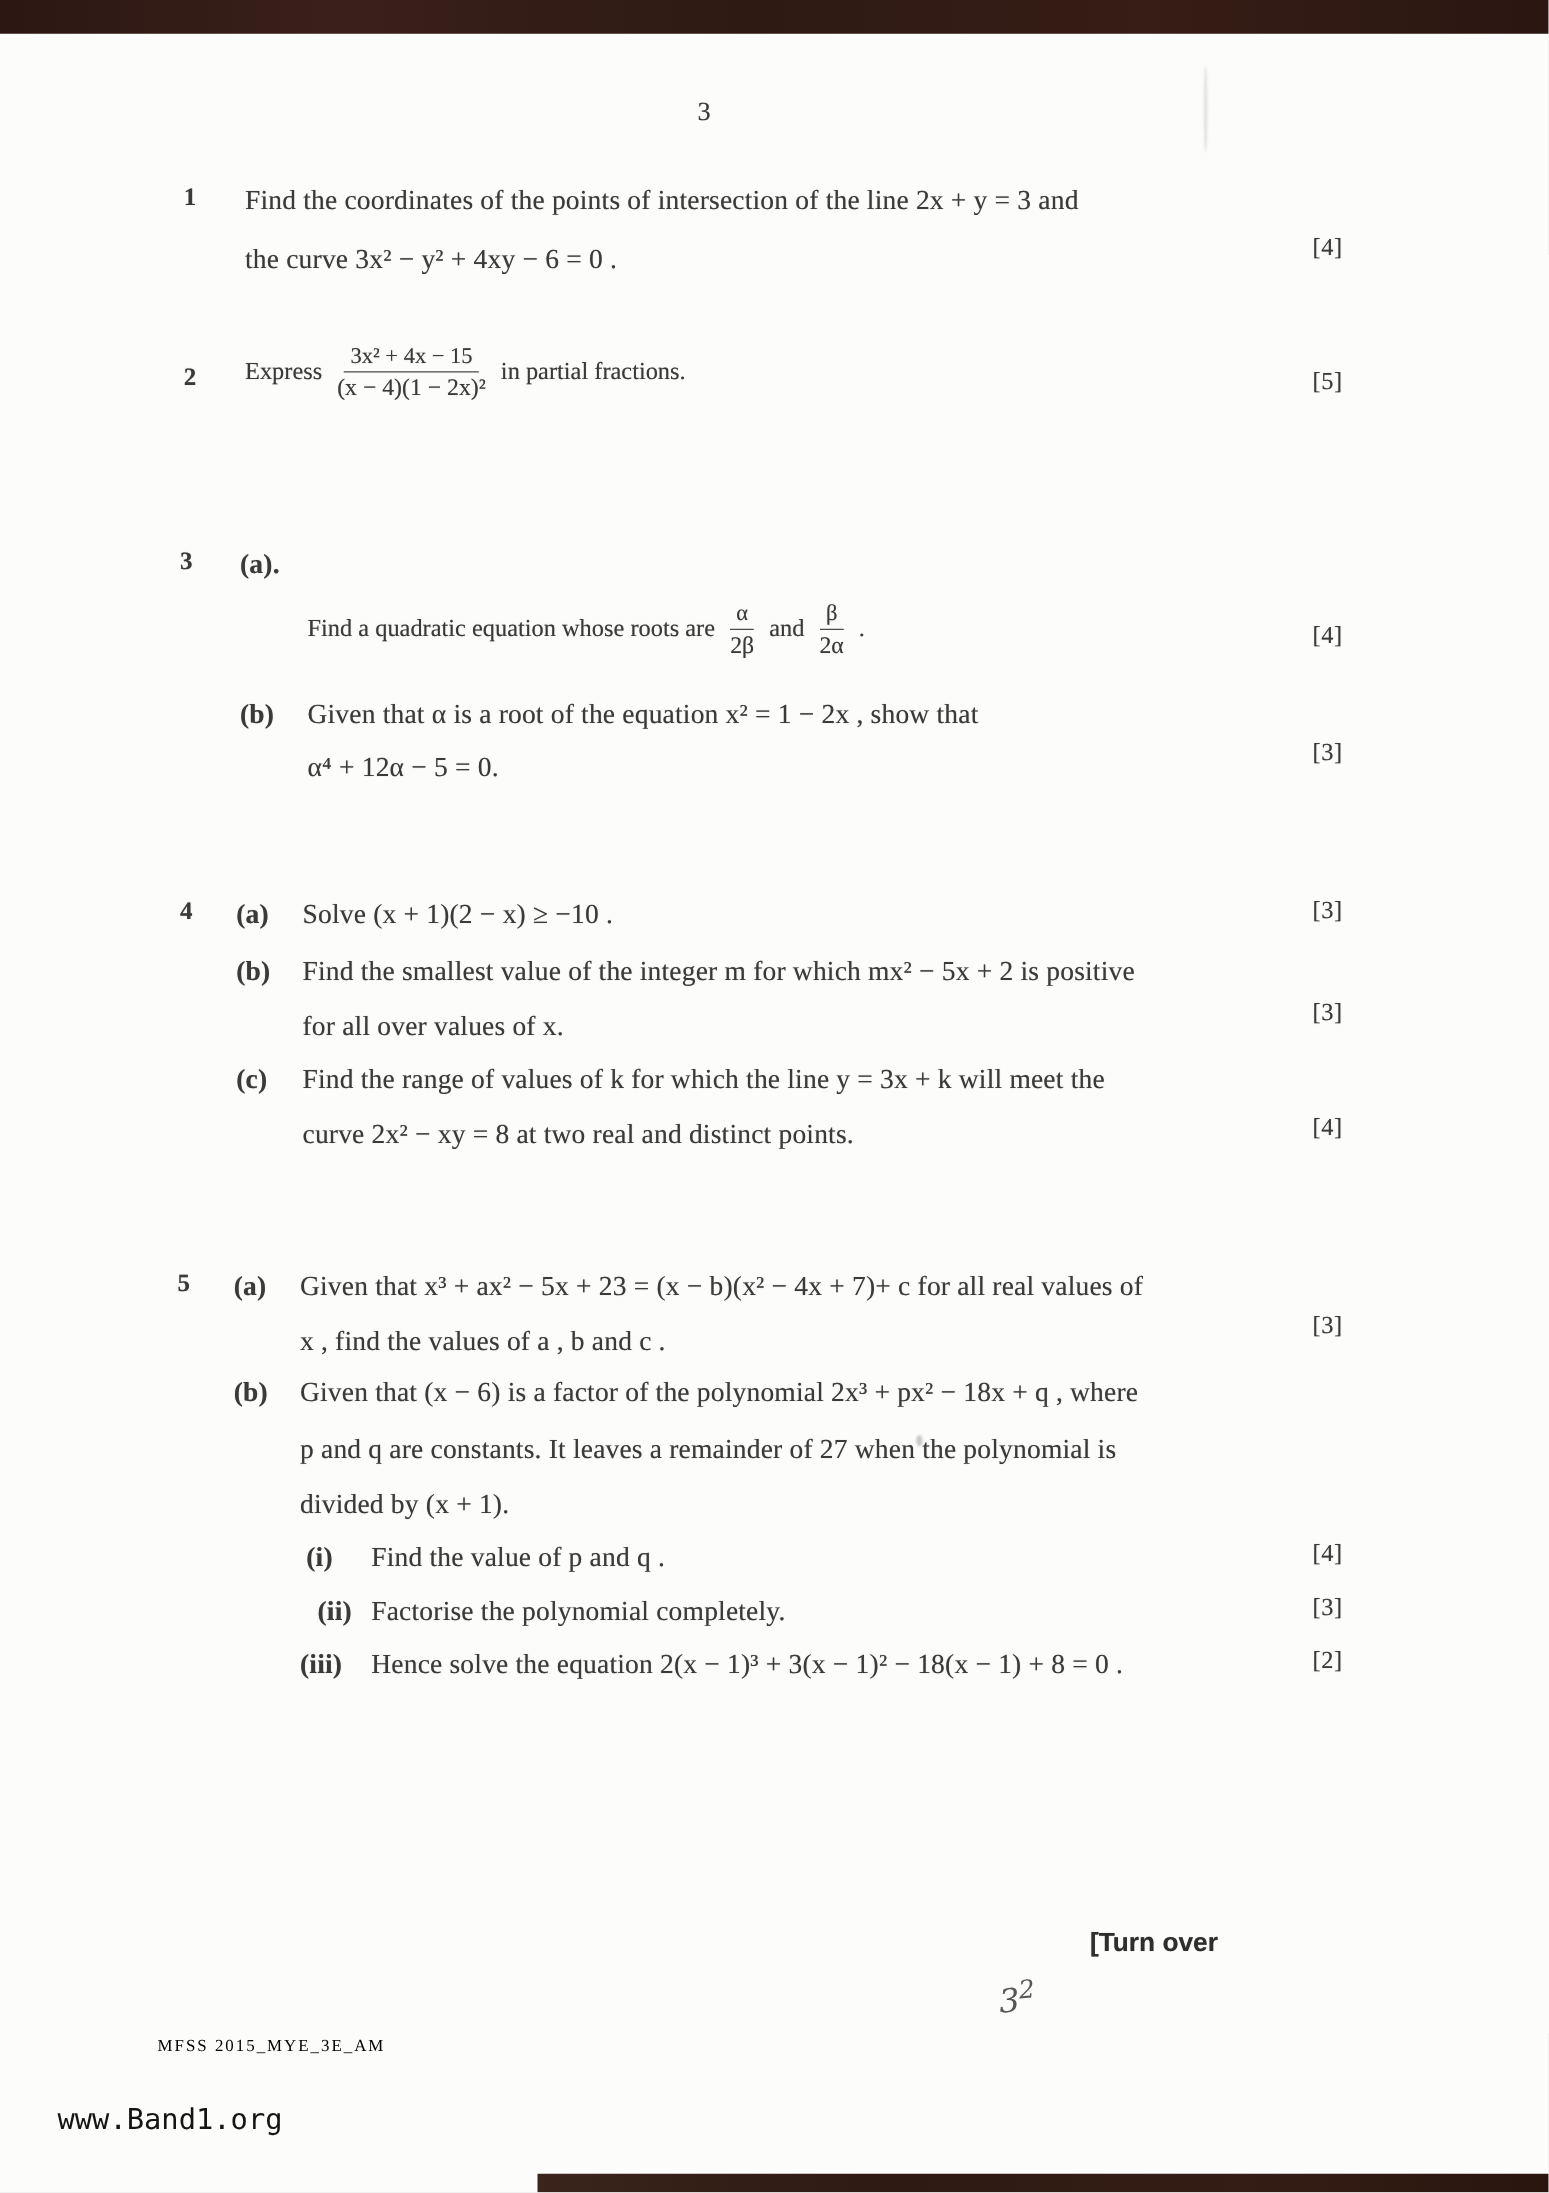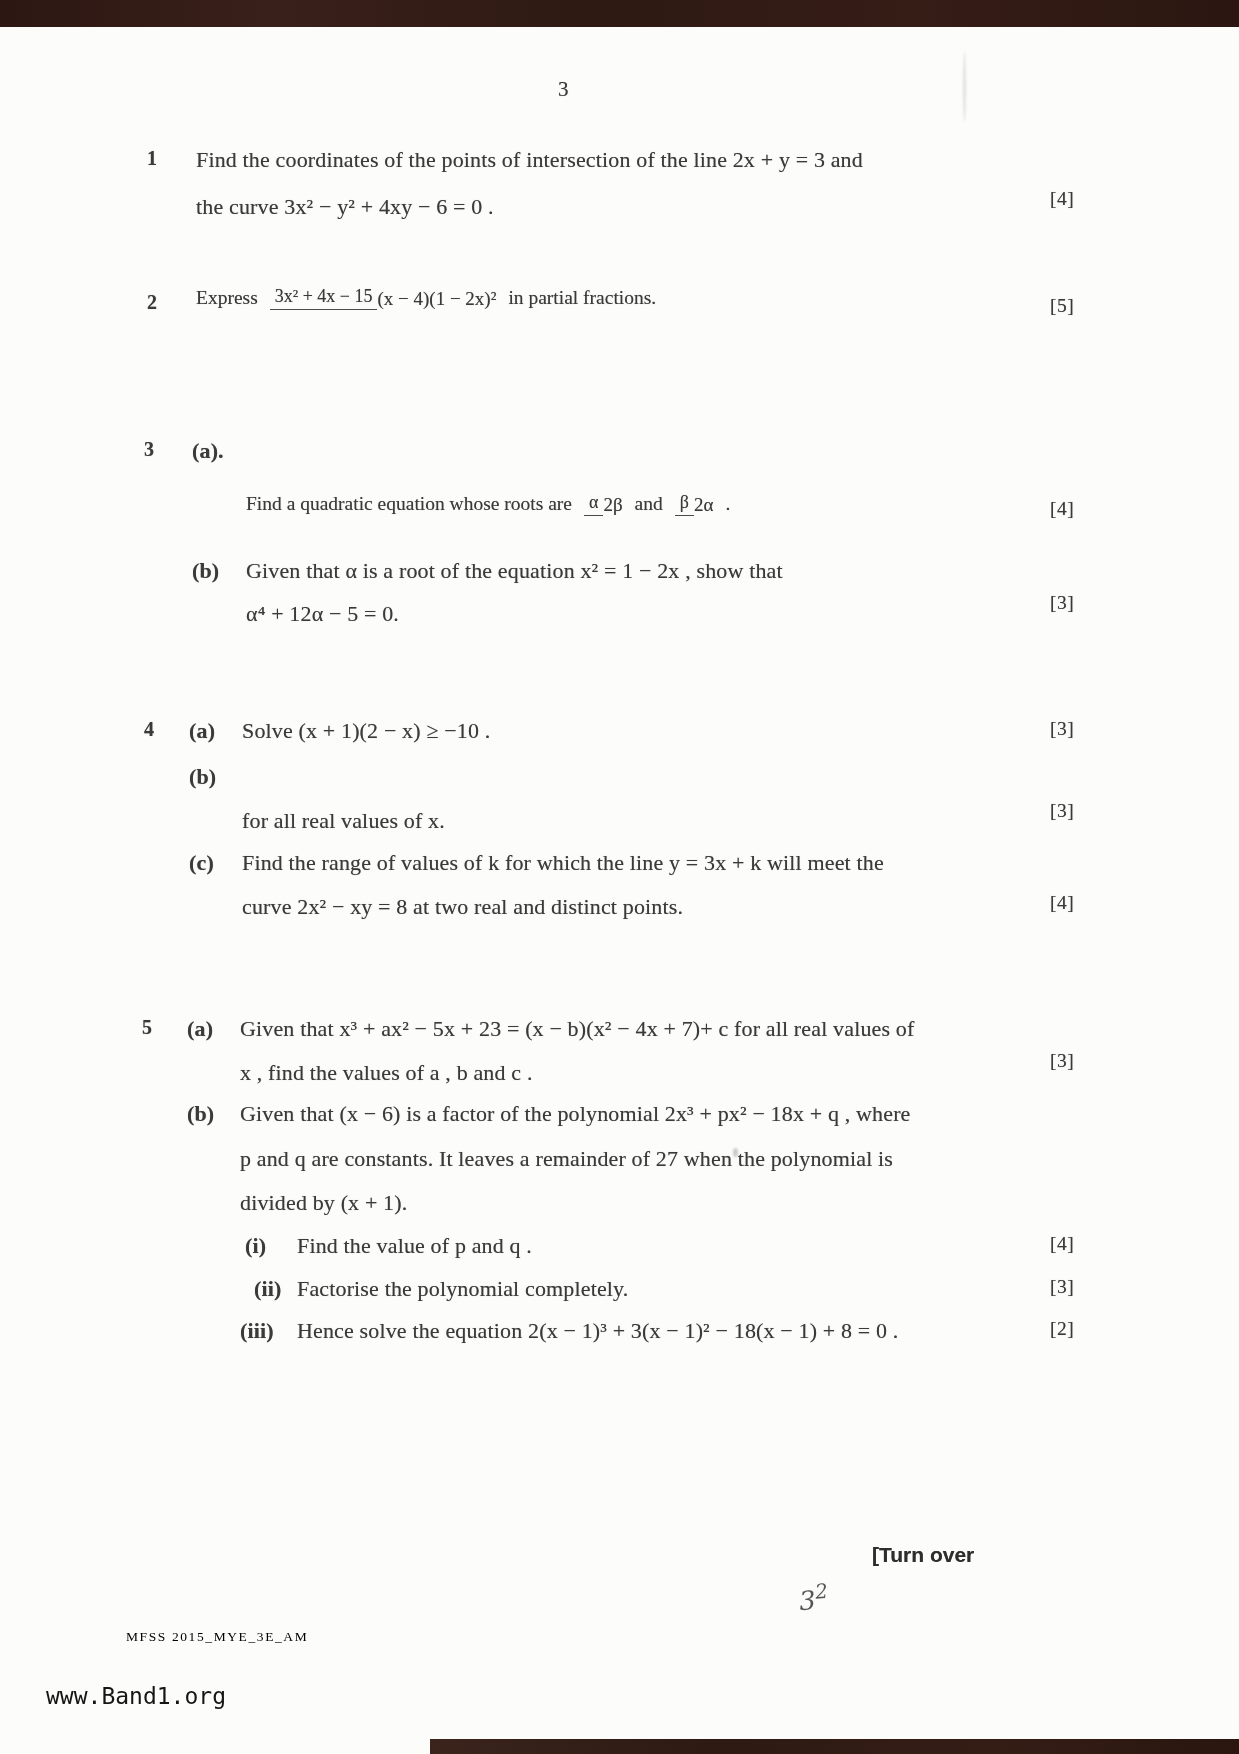--- a/index.html
+++ b/index.html
@@ -15,21 +15,21 @@
     letter-spacing:0.15px; line-height:1.25;
     text-shadow:0 0 0.7px rgba(70,70,70,0.55);
   }
   .pagenum { font-size:21px; }
   .qnum { font-weight:bold; font-size:20px; }
   .plabel { font-weight:bold; }
   .marks { position:absolute; left:1050px; font-size:19.5px; letter-spacing:0.5px;
            text-shadow:0 0 0.7px rgba(70,70,70,0.55); }
   .row { position:absolute; display:flex; align-items:center; gap:12px;
          font-size:19.5px; text-shadow:0 0 0.7px rgba(70,70,70,0.55); }
-  .frac { display:inline-flex; flex-direction:row; align-items:center;
+  .frac { display:inline-flex; flex-direction:column; align-items:center;
           vertical-align:middle; line-height:1.15;text-align:center; }
   .frac .num { display:block; padding:0 5px 2px; border-bottom:1.6px solid #4a4a4a; font-size:18px; }
   .frac .den { display:block; padding-top:2px; font-size:19px; }
   .turnover { position:absolute; font-family:"Liberation Sans",sans-serif;
               font-weight:bold; font-size:21px; color:#2e2e2e;
               text-shadow:0 0 0.6px rgba(40,40,40,0.6); }
   .handwritten { position:absolute; font-family:"DejaVu Serif",serif; font-style:italic;
                  color:#565656; font-size:26px; transform:rotate(-5deg); }
   .hw-sup { font-size:20px; vertical-align:10px; }
   .footcode { position:absolute; font-size:13.5px; color:#000000; letter-spacing:1.6px;
@@ -94,21 +94,22 @@
     <div class="tline" style="left:246px;top:557px">Given that α is a root of the equation x² = 1 − 2x , show that</div>
     <div class="tline" style="left:246px;top:600px">α⁴ + 12α − 5 = 0.</div>
     <div class="marks" style="top:592px">[3]</div>
 
     <div class="tline qnum" style="left:144px;top:717px">4</div>
     <div class="tline plabel" style="left:189px;top:717px">(a)</div>
     <div class="tline" style="left:242px;top:717px">Solve (x + 1)(2 − x) ≥ −10 .</div>
     <div class="marks" style="top:718px">[3]</div>
 
     <div class="tline plabel" style="left:189px;top:763px">(b)</div>
-    <div class="tline" style="left:242px;top:807px">for all real values of x.</div>
+    <div class="tline" style="left:242px;top:763px">Find the smallest value of the integer m for which mx² − 5x + 2 is positive</div>
+    <div class="tline" style="left:242px;top:807px">for all over values of x.</div>
     <div class="marks" style="top:800px">[3]</div>
 
     <div class="tline plabel" style="left:189px;top:849px">(c)</div>
     <div class="tline" style="left:242px;top:849px">Find the range of values of k for which the line y = 3x + k will meet the</div>
     <div class="tline" style="left:242px;top:893px">curve 2x² − xy = 8 at two real and distinct points.</div>
     <div class="marks" style="top:892px">[4]</div>
 
     <div class="tline qnum" style="left:142px;top:1015px">5</div>
     <div class="tline plabel" style="left:187px;top:1015px">(a)</div>
     <div class="tline" style="left:240px;top:1015px">Given that x³ + ax² − 5x + 23 = (x − b)(x² − 4x + 7)+ c for all real values of</div>

